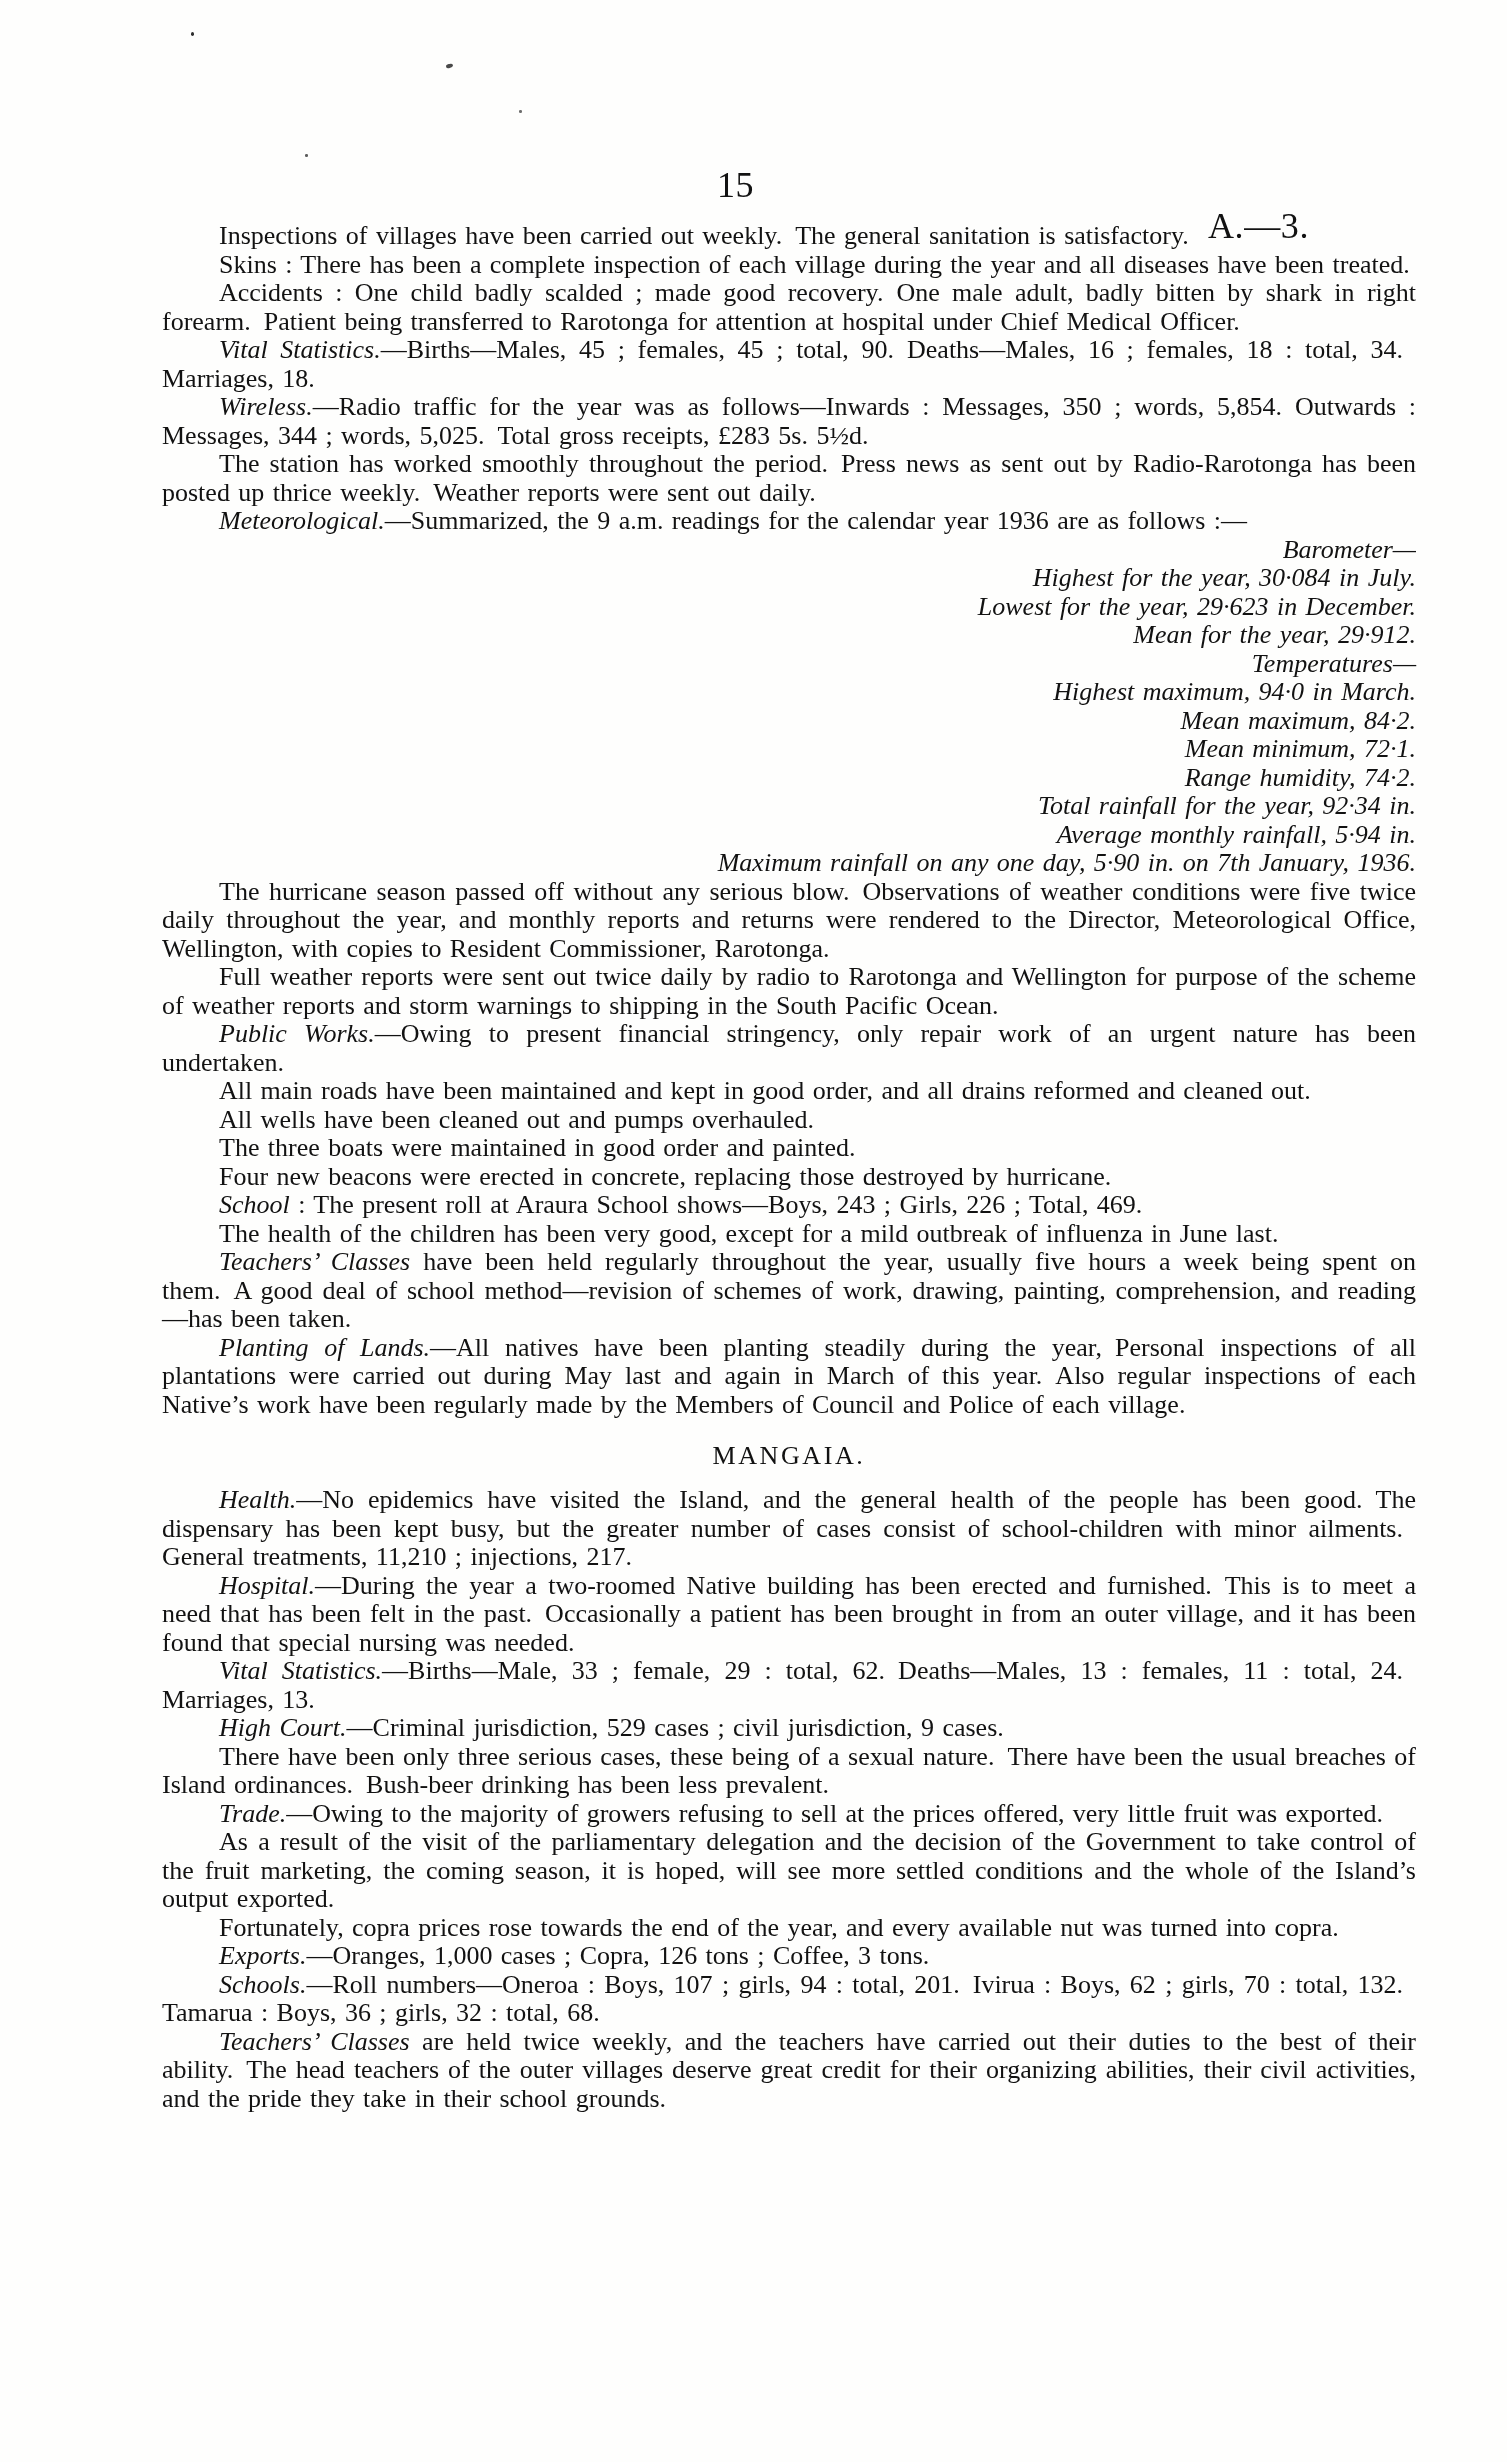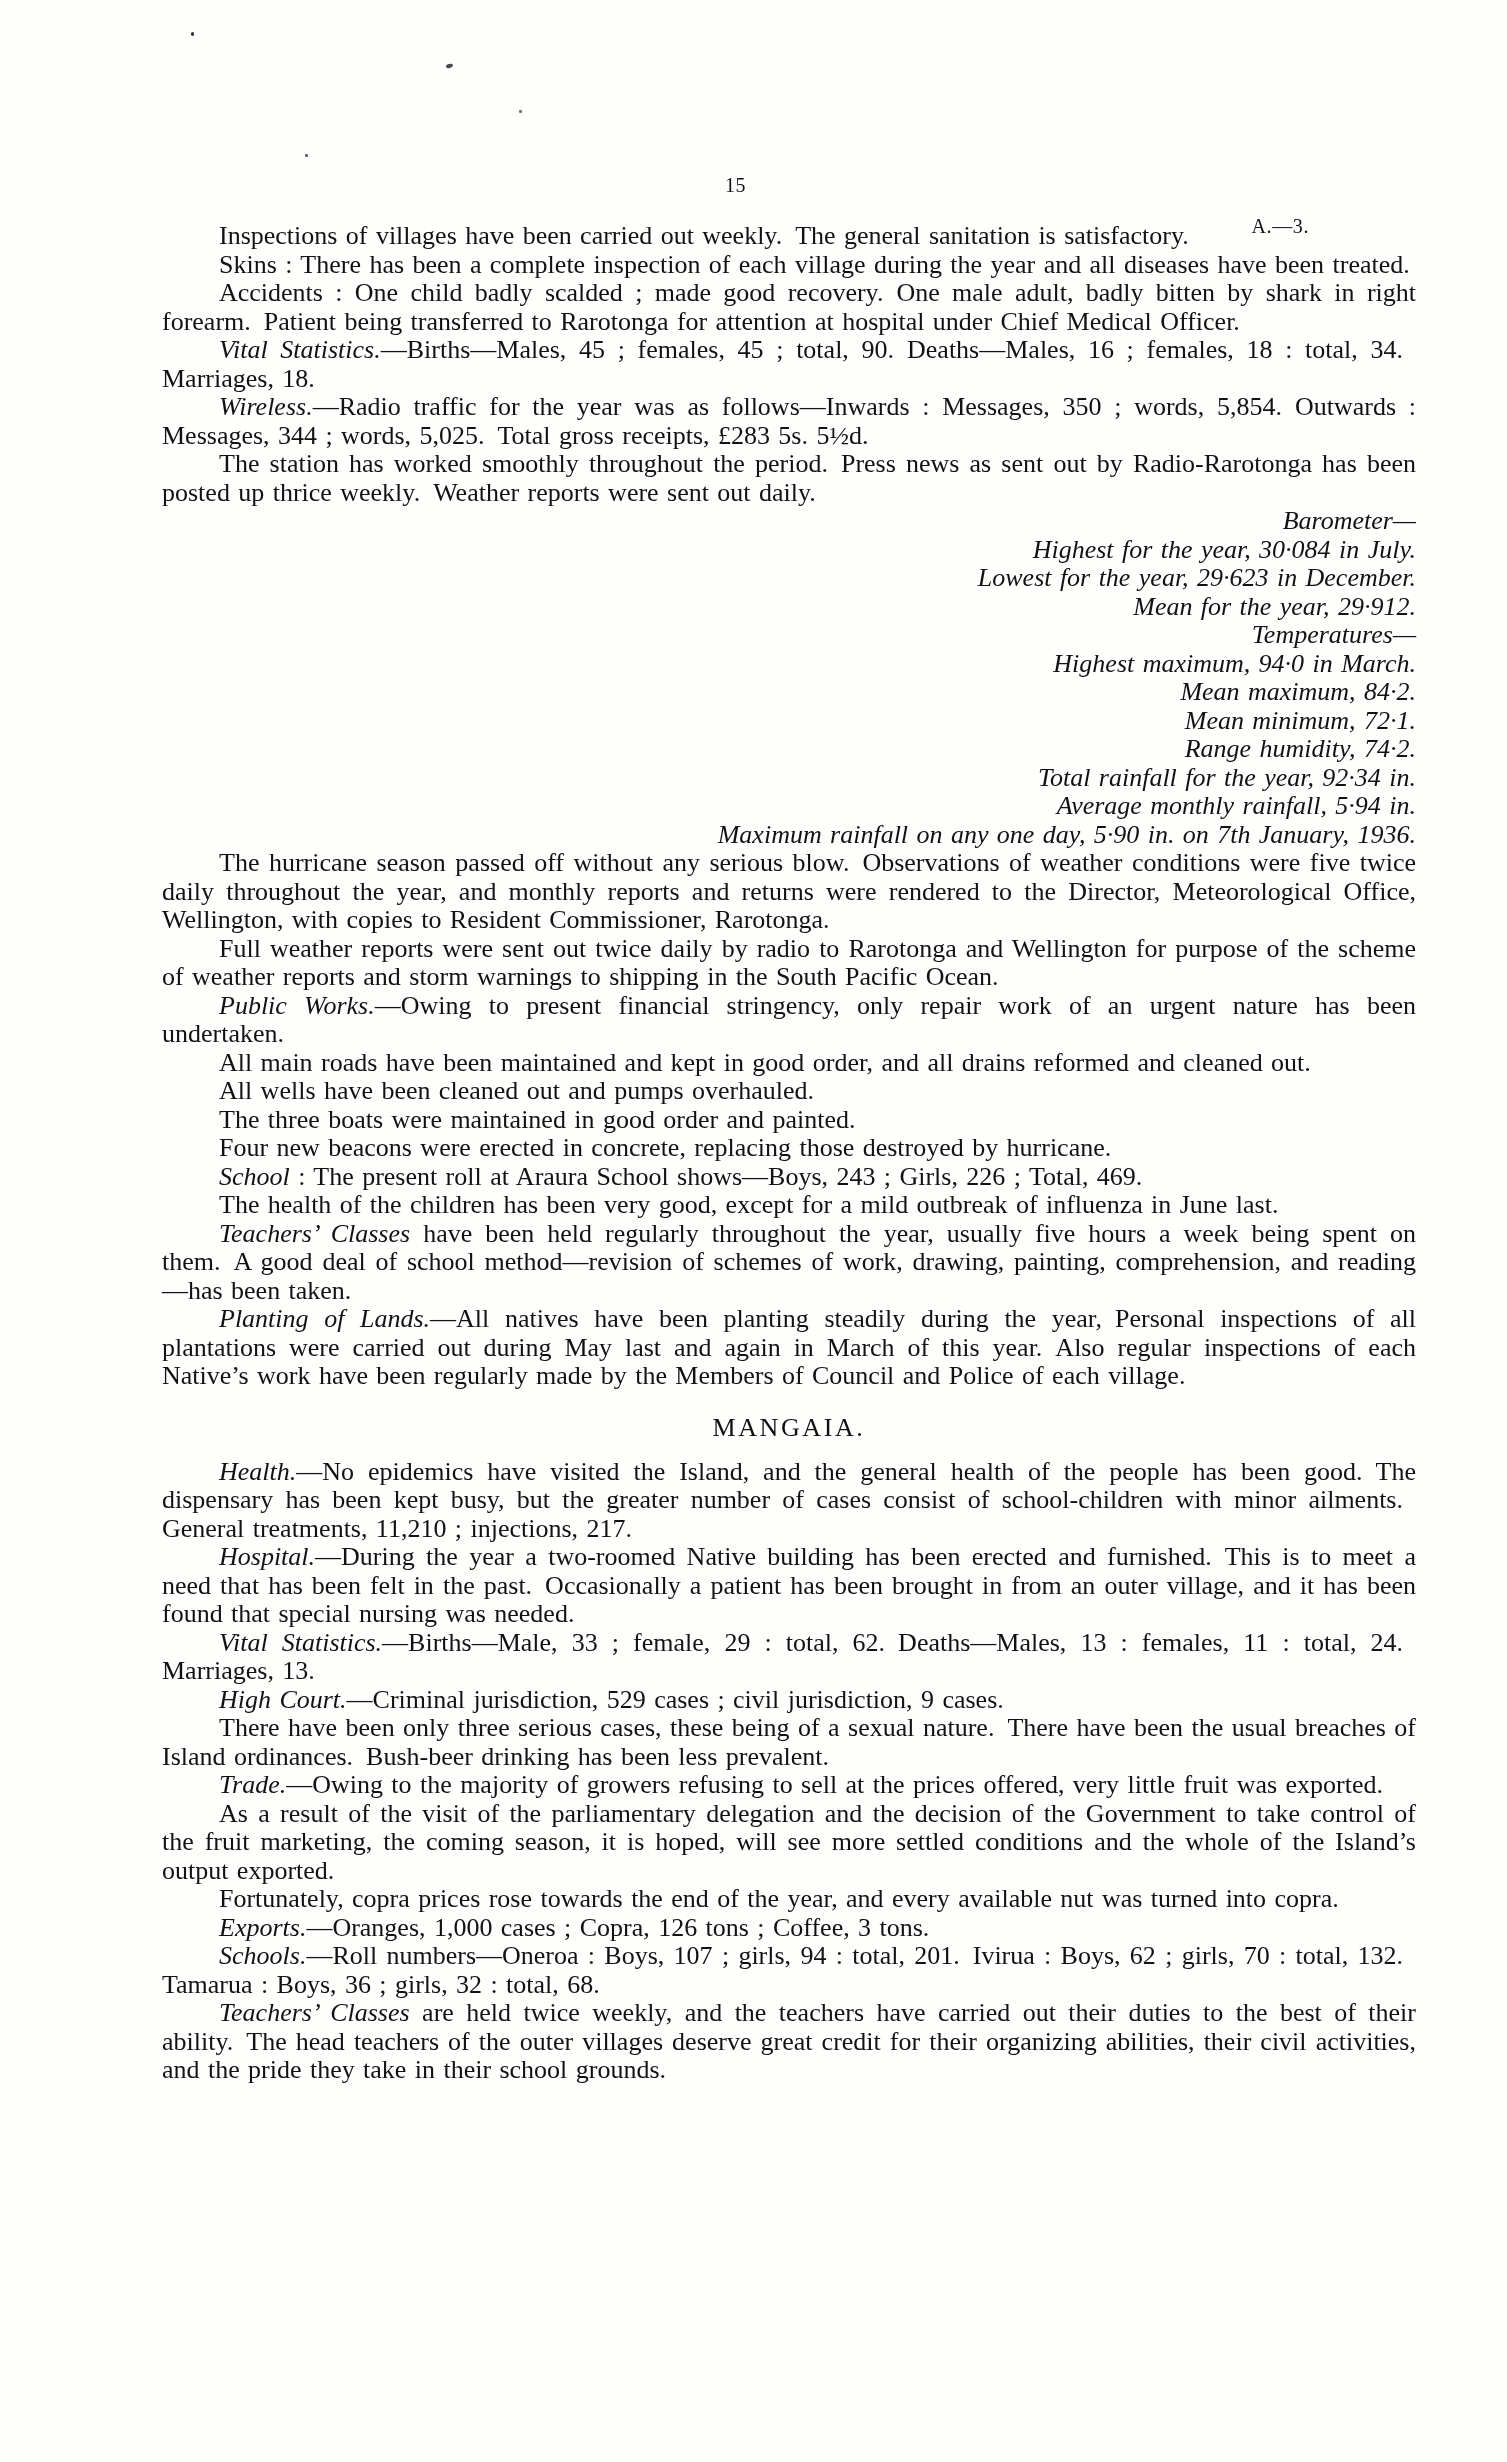--- a/index.html
+++ b/index.html
@@ -11,21 +11,21 @@
     background: #fefefd;
     color: #121212;
     font-family: "Liberation Serif", "DejaVu Serif", serif;
     overflow: hidden;
   }
   .page-header {
     position: relative;
     margin: 0 199px 0 162px;
     height: 30px;
     top: 170px;
-    font-size: 20px;
+    font-size: 36px;
     line-height: 30px;
   }
   .page-number {
     position: absolute;
     left: 50%;
     transform: translateX(-50%);
     letter-spacing: 0.6px;
   }
   .paper-ref {
     position: absolute;
@@ -72,20 +72,21 @@
     <span class="paper-ref">A.—3.</span>
   </header>
 
   <main id="report-body">
       <p class="para">Inspections of villages have been carried out weekly. The general sanitation is satisfactory.</p>
       <p class="para">Skins&nbsp;: There has been a complete inspection of each village during the year and all diseases have been treated.</p>
       <p class="para">Accidents&nbsp;: One child badly scalded&nbsp;; made good recovery. One male adult, badly bitten by shark in right forearm. Patient being transferred to Rarotonga for attention at hospital under Chief Medical Officer.</p>
       <p class="para"><i>Vital Statistics.</i>—Births—Males, 45&nbsp;; females, 45&nbsp;; total, 90. Deaths—Males, 16&nbsp;; females, 18&nbsp;: total, 34. Marriages, 18.</p>
       <p class="para"><i>Wireless.</i>—Radio traffic for the year was as follows—Inwards&nbsp;: Messages, 350&nbsp;; words, 5,854. Outwards&nbsp;: Messages, 344&nbsp;; words, 5,025. Total gross receipts, £283 5s. 5½d.</p>
       <p class="para">The station has worked smoothly throughout the period. Press news as sent out by Radio-Rarotonga has been posted up thrice weekly. Weather reports were sent out daily.</p>
+      <p class="para"><i>Meteorological.</i>—Summarized, the 9 a.m. readings for the calendar year 1936 are as follows&nbsp;:—</p>
       <div class="met-item level-1">Barometer—</div>
       <div class="met-item level-2">Highest for the year, 30·084 in July.</div>
       <div class="met-item level-2">Lowest for the year, 29·623 in December.</div>
       <div class="met-item level-2">Mean for the year, 29·912.</div>
       <div class="met-item level-1">Temperatures—</div>
       <div class="met-item level-2">Highest maximum, 94·0 in March.</div>
       <div class="met-item level-2">Mean maximum, 84·2.</div>
       <div class="met-item level-2">Mean minimum, 72·1.</div>
       <div class="met-item level-2">Range humidity, 74·2.</div>
       <div class="met-item level-1">Total rainfall for the year, 92·34 in.</div>

